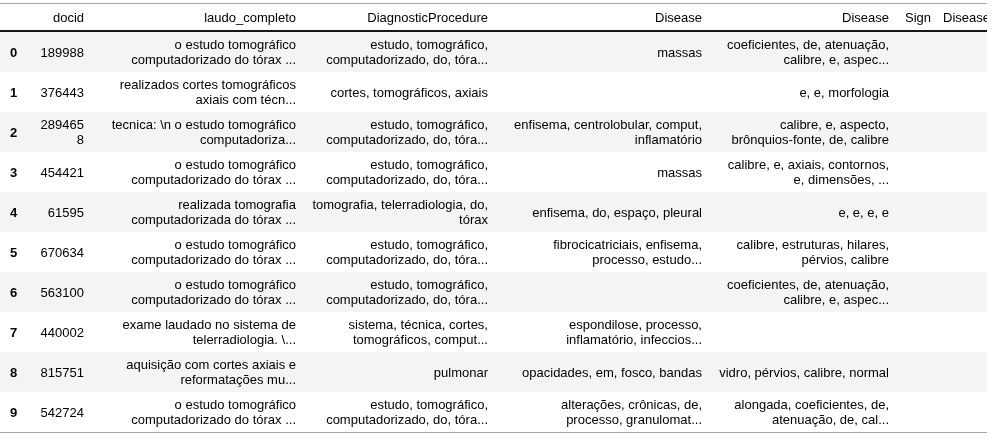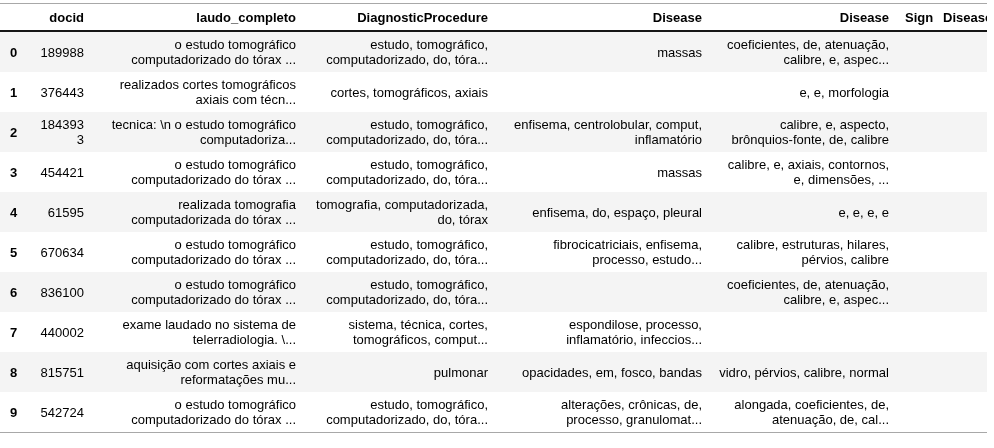--- a/index.html
+++ b/index.html
@@ -20,21 +20,21 @@
     table-layout: fixed;
     width: 987px;
     font-size: 13px;
     line-height: 15px;
     color: #000000;
     border-top: 1px solid #a8a8a8;
     border-bottom: 1px solid #a8a8a8;
   }
   table.dataframe thead th {
     border-bottom: 2px solid #161616;
-    font-weight: bold;
+    font-weight: normal;
     text-align: right;
     vertical-align: middle;
     padding: 5px 8px;
     height: 16px;
     white-space: nowrap;
     overflow: hidden;
   }
   table.dataframe thead th.col-idx {
     text-align: left;
   }
@@ -108,21 +108,21 @@
         <td>376443</td>
         <td>realizados cortes tomográficos axiais com técn...</td>
         <td>cortes, tomográficos, axiais</td>
         <td></td>
         <td>e, e, morfologia</td>
         <td></td>
         <td></td>
       </tr>
       <tr class="stripe">
         <th class="row-idx">2</th>
-        <td>1843933</td>
+        <td>2894658</td>
         <td>tecnica: \n o estudo tomográfico computadoriza...</td>
         <td>estudo, tomográfico, computadorizado, do, tóra...</td>
         <td>enfisema, centrolobular, comput, inflamatório</td>
         <td>calibre, e, aspecto, brônquios-fonte, de, calibre</td>
         <td></td>
         <td></td>
       </tr>
       <tr>
         <th class="row-idx">3</th>
         <td>454421</td>
@@ -130,39 +130,39 @@
         <td>estudo, tomográfico, computadorizado, do, tóra...</td>
         <td>massas</td>
         <td>calibre, e, axiais, contornos, e, dimensões, ...</td>
         <td></td>
         <td></td>
       </tr>
       <tr class="stripe">
         <th class="row-idx">4</th>
         <td>61595</td>
         <td>realizada tomografia computadorizada do tórax ...</td>
-        <td>tomografia, computadorizada, do, tórax</td>
+        <td>tomografia, telerradiologia, do, tórax</td>
         <td>enfisema, do, espaço, pleural</td>
         <td>e, e, e, e</td>
         <td></td>
         <td></td>
       </tr>
       <tr>
         <th class="row-idx">5</th>
         <td>670634</td>
         <td>o estudo tomográfico computadorizado do tórax ...</td>
         <td>estudo, tomográfico, computadorizado, do, tóra...</td>
         <td>fibrocicatriciais, enfisema, processo, estudo...</td>
         <td>calibre, estruturas, hilares, pérvios, calibre</td>
         <td></td>
         <td></td>
       </tr>
       <tr class="stripe">
         <th class="row-idx">6</th>
-        <td>836100</td>
+        <td>563100</td>
         <td>o estudo tomográfico computadorizado do tórax ...</td>
         <td>estudo, tomográfico, computadorizado, do, tóra...</td>
         <td></td>
         <td>coeficientes, de, atenuação, calibre, e, aspec...</td>
         <td></td>
         <td></td>
       </tr>
       <tr>
         <th class="row-idx">7</th>
         <td>440002</td>

